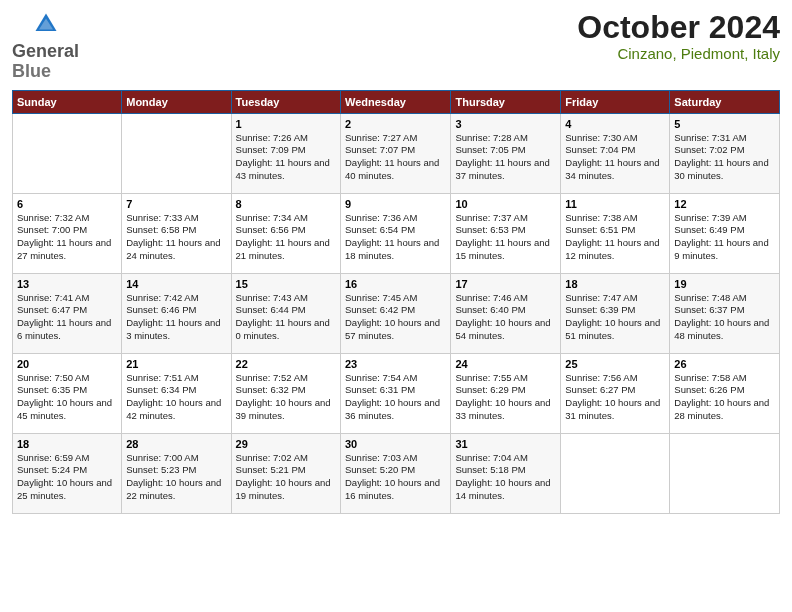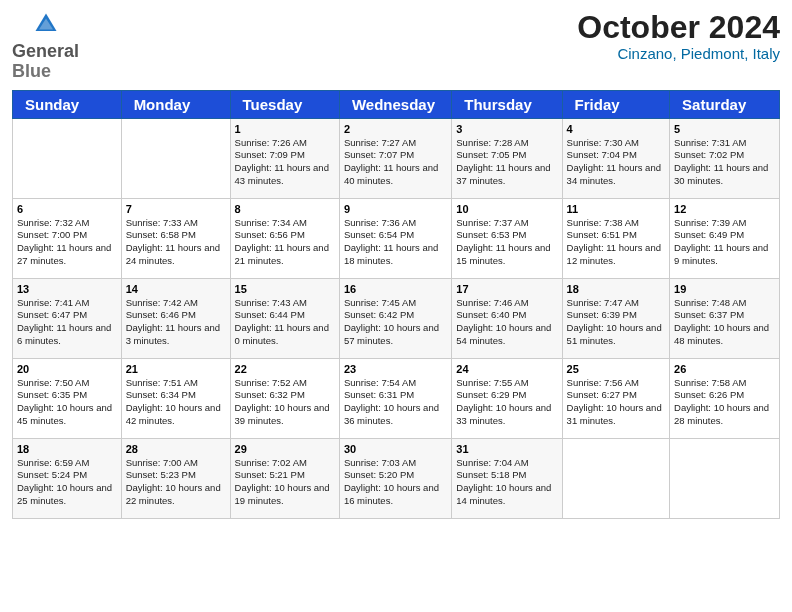--- a/index.html
+++ b/index.html
@@ -41,32 +41,32 @@
       text-align: right;
     }
     .month-title {
       font-size: 32px;
       font-weight: bold;
       color: #222;
       line-height: 1.1;
     }
     .location {
       font-size: 15px;
-      color: #0369a1;
+      color: #4d7c0f;
     }
     table {
       width: 100%;
       border-collapse: collapse;
       font-size: 10px;
     }
     thead tr th {
-      background: #1d4ed8;
+      background: #7f1d1d;
       color: #fff;
-      padding: 5px 12px;
-      font-size: 15px;
+      padding: 5px 4px;
+      font-size: 11px;
       font-weight: bold;
       text-align: left;
       border: 1px solid #1a5fa0;
     }
     tbody tr td {
       border: 1px solid #ccc;
       vertical-align: top;
       padding: 4px 4px;
       width: 113px;
       height: 80px;

